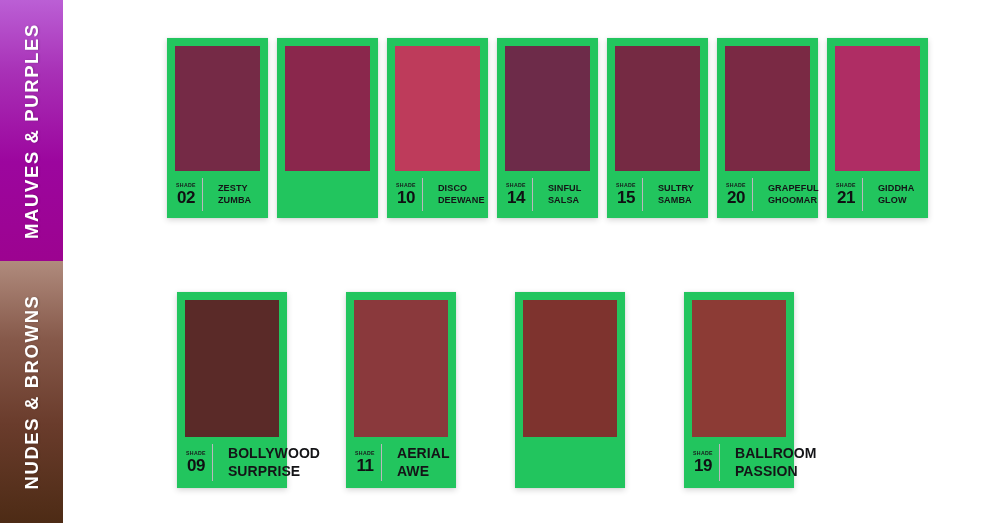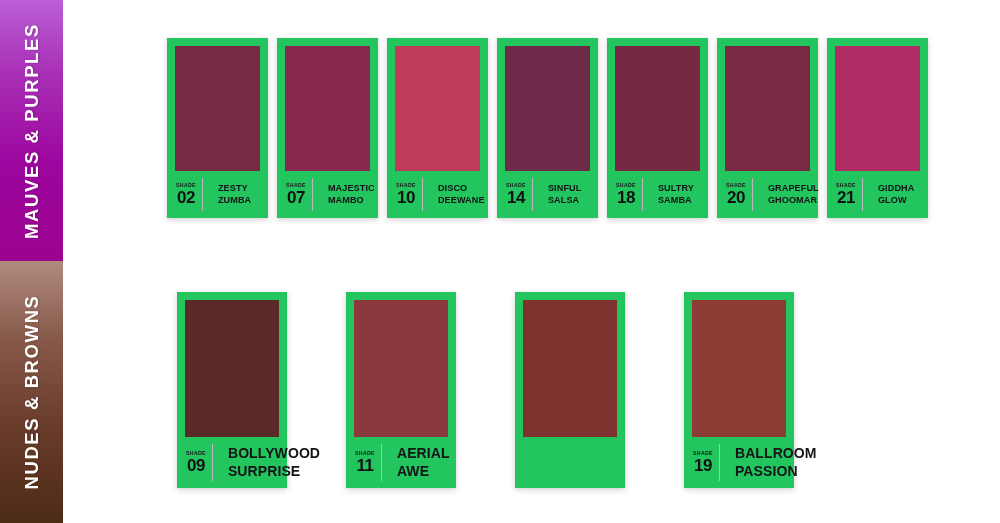--- a/index.html
+++ b/index.html
@@ -162,28 +162,20 @@
           <div class="shade-block">
             <div class="shade-word">SHADE</div>
             <div class="shade-num">02</div>
           </div>
           <div class="divider"></div>
           <div class="shade-name"><span>ZESTY</span><br><span>ZUMBA</span></div>
         </div>
       </div>
       <div class="card">
         <div class="swatch" style="background: rgb(138, 39, 76);"></div>
-        <div class="meta">
-          <div class="shade-block">
-            <div class="shade-word">SHADE</div>
-            <div class="shade-num">07</div>
-          </div>
-          <div class="divider"></div>
-          <div class="shade-name"><span>MAJESTIC</span><br><span>MAMBO</span></div>
-        </div>
       </div>
       <div class="card">
         <div class="swatch" style="background: rgb(190, 59, 91);"></div>
         <div class="meta">
           <div class="shade-block">
             <div class="shade-word">SHADE</div>
             <div class="shade-num">10</div>
           </div>
           <div class="divider"></div>
           <div class="shade-name"><span>DISCO</span><br><span>DEEWANE</span></div>
@@ -198,21 +190,21 @@
           </div>
           <div class="divider"></div>
           <div class="shade-name"><span>SINFUL</span><br><span>SALSA</span></div>
         </div>
       </div>
       <div class="card">
         <div class="swatch" style="background: rgb(117, 42, 67);"></div>
         <div class="meta">
           <div class="shade-block">
             <div class="shade-word">SHADE</div>
-            <div class="shade-num">18</div>
+            <div class="shade-num">15</div>
           </div>
           <div class="divider"></div>
           <div class="shade-name"><span>SULTRY</span><br><span>SAMBA</span></div>
         </div>
       </div>
       <div class="card">
         <div class="swatch" style="background: rgb(122, 41, 68);"></div>
         <div class="meta">
           <div class="shade-block">
             <div class="shade-word">SHADE</div>

